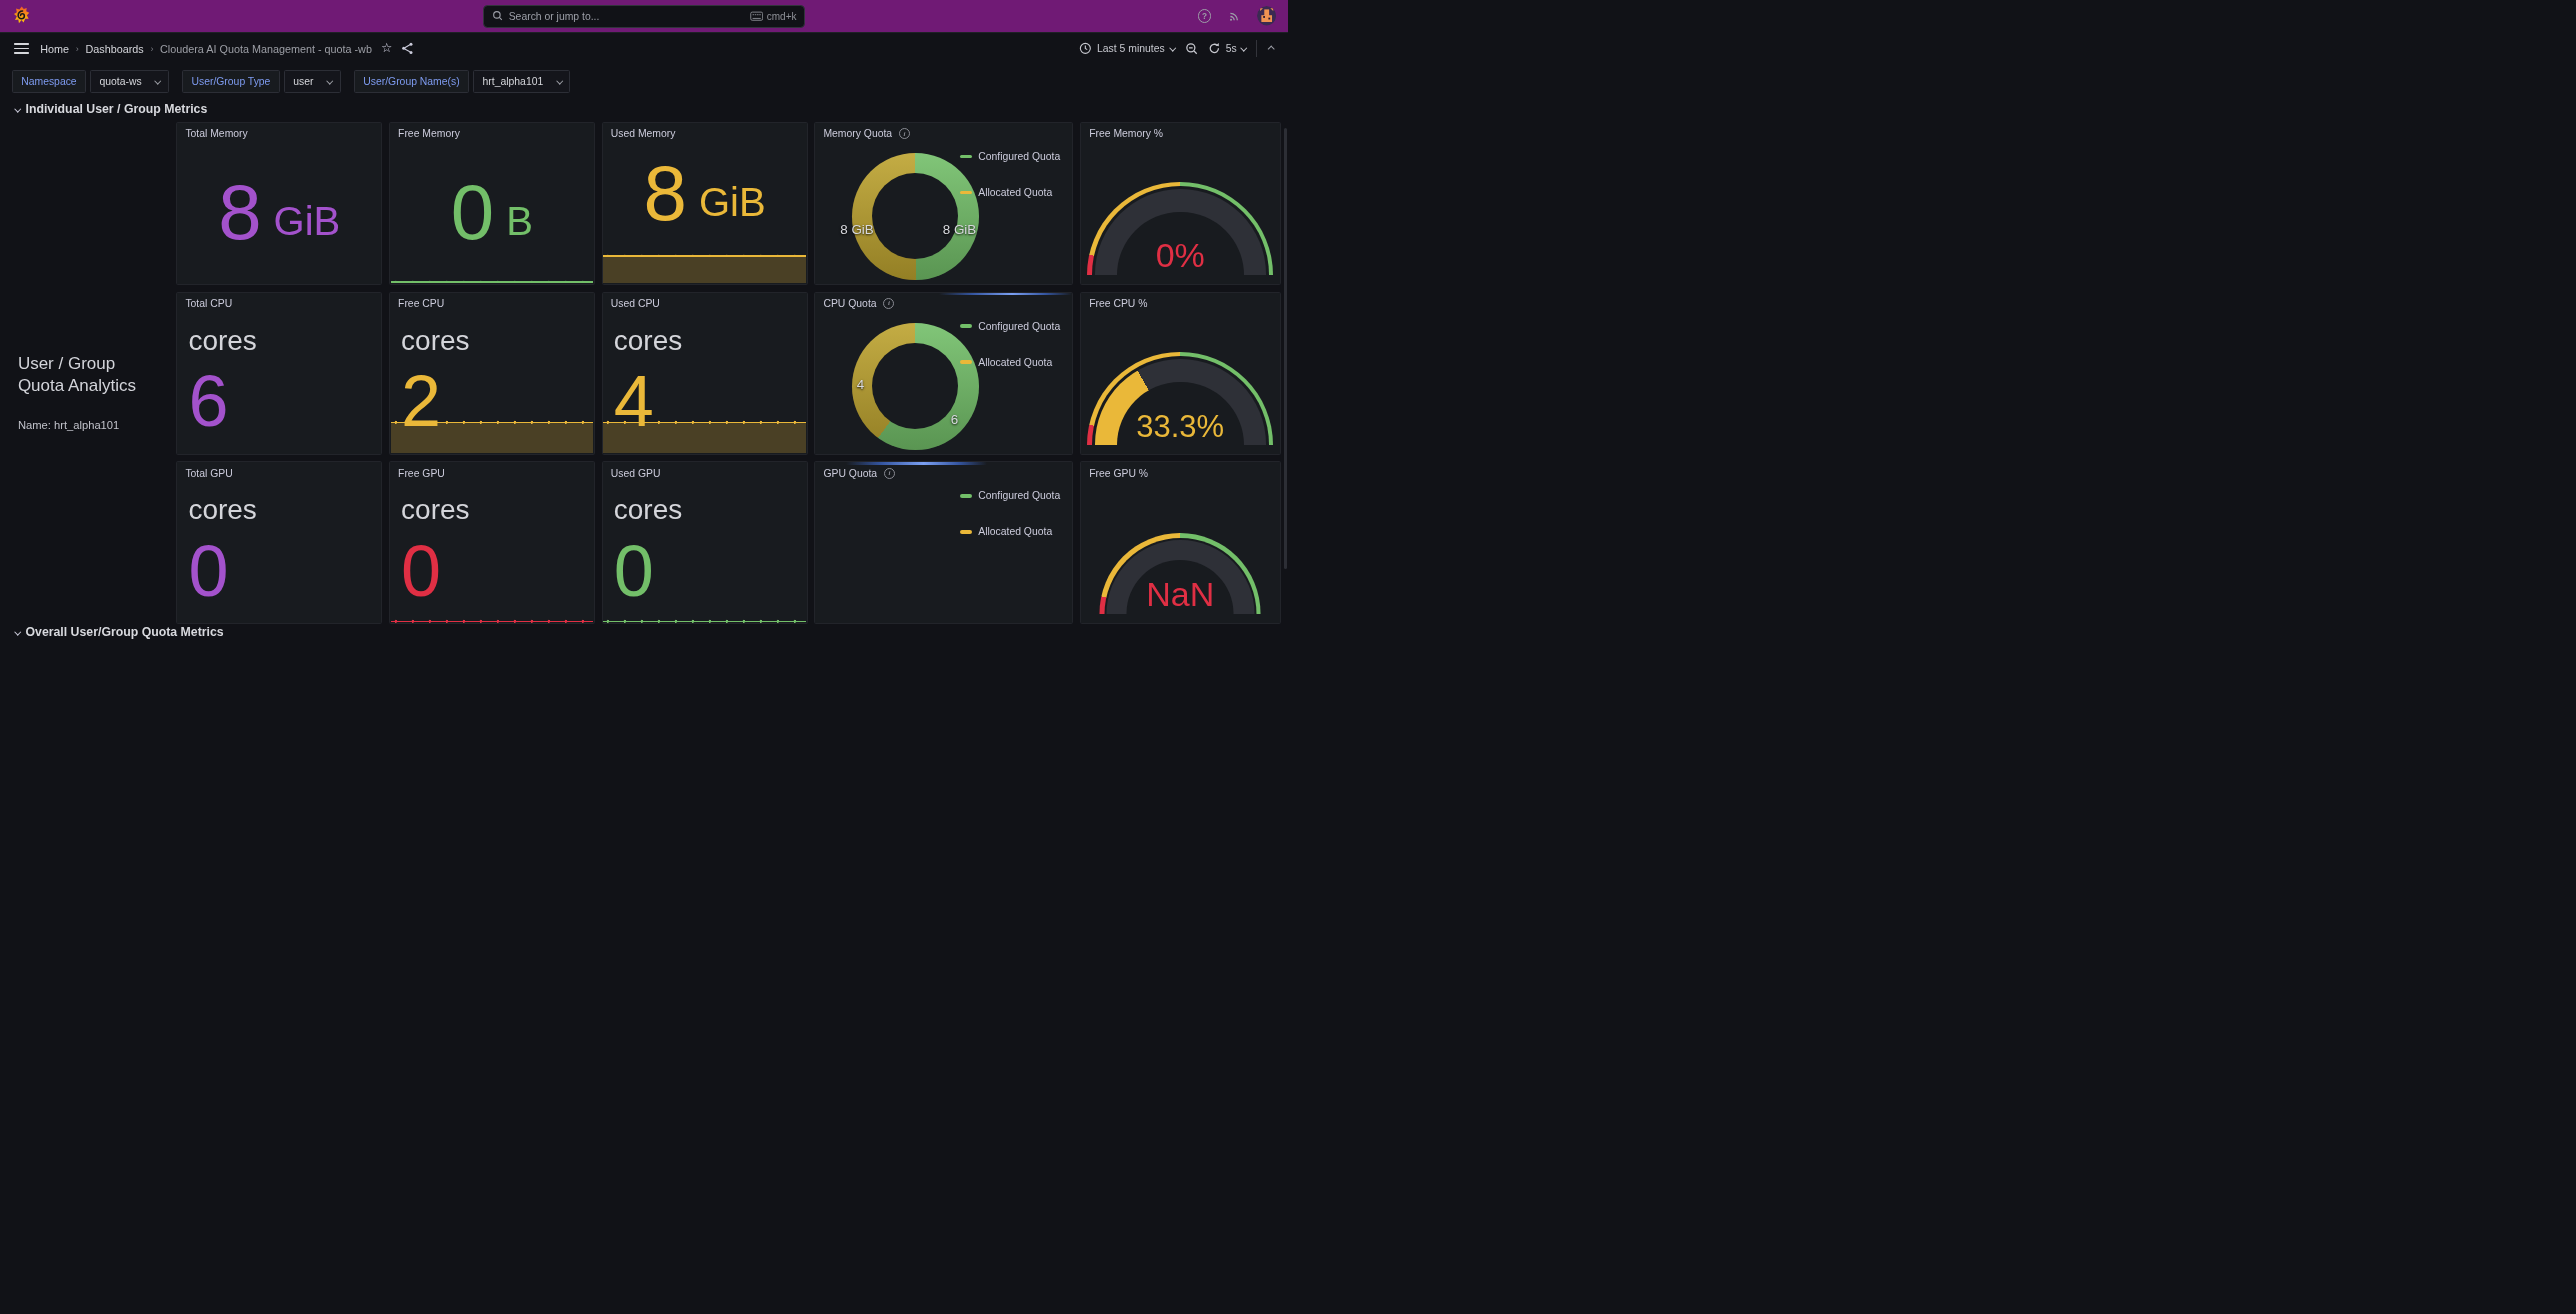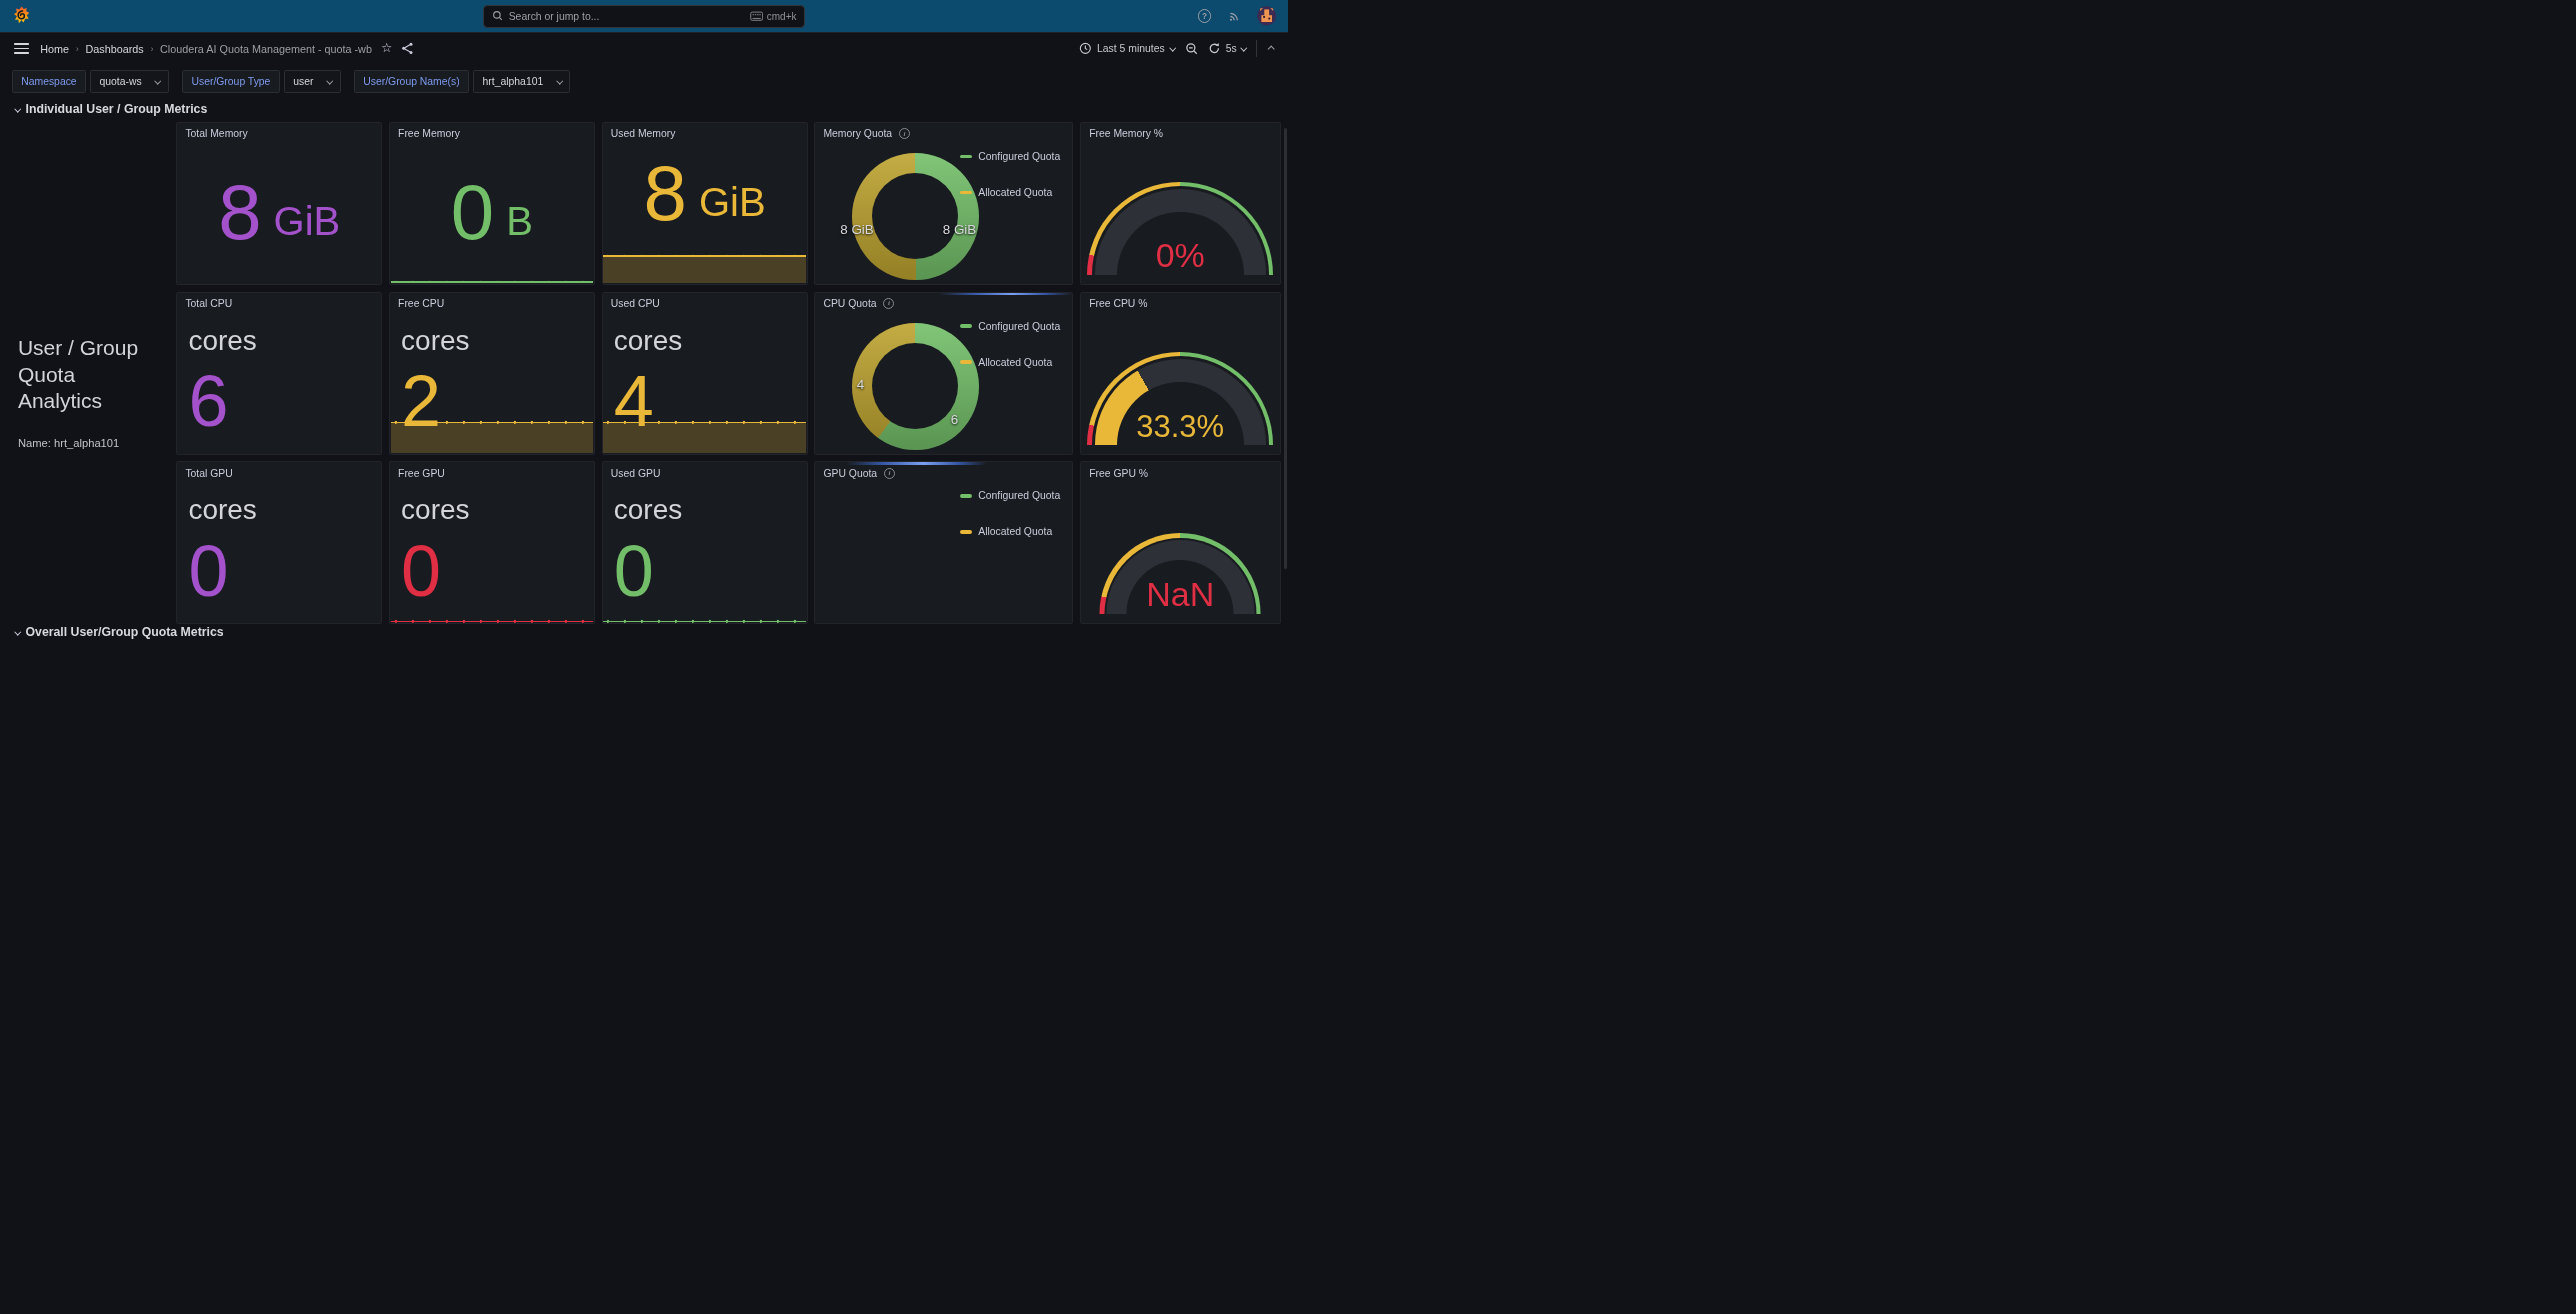--- a/index.html
+++ b/index.html
@@ -7,21 +7,21 @@
   body {
     background:#111217;
     font-family:"Liberation Sans","DejaVu Sans",sans-serif;
     color:#ccccdc;
     position:relative;
   }
   svg { display:block; }
 
   
   .topbar{ height:33px; display:flex; align-items:center; padding:16px 12px;
-    background:#0c4a6e; border-bottom:0.7px solid #1f2026; position:relative; }
+    background:#701a75; border-bottom:0.7px solid #1f2026; position:relative; }
   .logo{ width:19.4px; height:19.4px; cursor:pointer; }
   .searchbox{ position:absolute; left:50%; transform:translateX(-50%);
     width:322px; height:23px; background:#111217; border:0.7px solid #32343c; border-radius:4.5px;
     display:flex; align-items:center; padding:0 7.5px; gap:6px; color:#9d9fa8; cursor:text; }
   .searchbox .ph{ flex:1; font-size:10.4px; color:#9d9fa8; }
   .kbd-hint{ display:flex; align-items:center; gap:3.7px; font-size:10px; color:#8e9097; }
   .top-icons{ margin-left:auto; display:flex; align-items:center; gap:16.4px; }
   .icon-btn{ color:#9d9fa8; cursor:pointer; display:flex; align-items:center; justify-content:center; }
   .help-circle{ width:13.4px; height:13.4px; border:1.1px solid #9d9fa8; border-radius:50%;
     font-size:8.2px; font-weight:700; display:flex; align-items:center; justify-content:center; }
@@ -71,21 +71,21 @@
     display:flex; align-items:center; justify-content:center; cursor:pointer; }
 
   .panel.loading-cpu::after, .panel.loading-gpu::after{ content:""; position:absolute; top:0; height:2.2px; z-index:5;
     background:linear-gradient(90deg,transparent,#3455a0 25%,#7ba0f2 55%,#3455a0 80%,transparent); border-radius:1.5px; }
   .panel.loading-cpu::after{ left:48%; width:52%; }
   .panel.loading-gpu::after{ left:12%; width:55%; }
 
   
   .info-panel{ grid-column:1; grid-row:1 / span 3; display:flex; flex-direction:column;
     justify-content:center; padding:0 4.5px 7.5px 10.4px; }
-  .info-title{ font-size:21px; font-weight:500; line-height:1.26; color:#d3d4da; width:142px;margin-top:45px; }
+  .info-title{ font-size:17px; font-weight:500; line-height:1.26; color:#d3d4da; width:142px;margin-top:45px; }
   .info-name{ font-size:11.2px; color:#c2c3cb; margin-top:22.4px; }
 
   
   .stat-center{ position:absolute; inset:22.4px 6px 6px; display:flex; align-items:center; justify-content:center; gap:12px; }
   .stat-center .num{ font-size:78px; font-weight:500; line-height:1; }
   .stat-center .unit{ font-size:40px; font-weight:500; line-height:1; padding-top:19.4px; }
   .stat-left{ position:absolute; inset:0; padding:34px 0 0 11.2px; }
   .stat-left .unit-top{ font-size:28px; color:#d4d5da; line-height:1; }
   .stat-left .num{ font-size:72px; font-weight:500; line-height:1; margin-top:10.4px; display:inline-block; }
 

